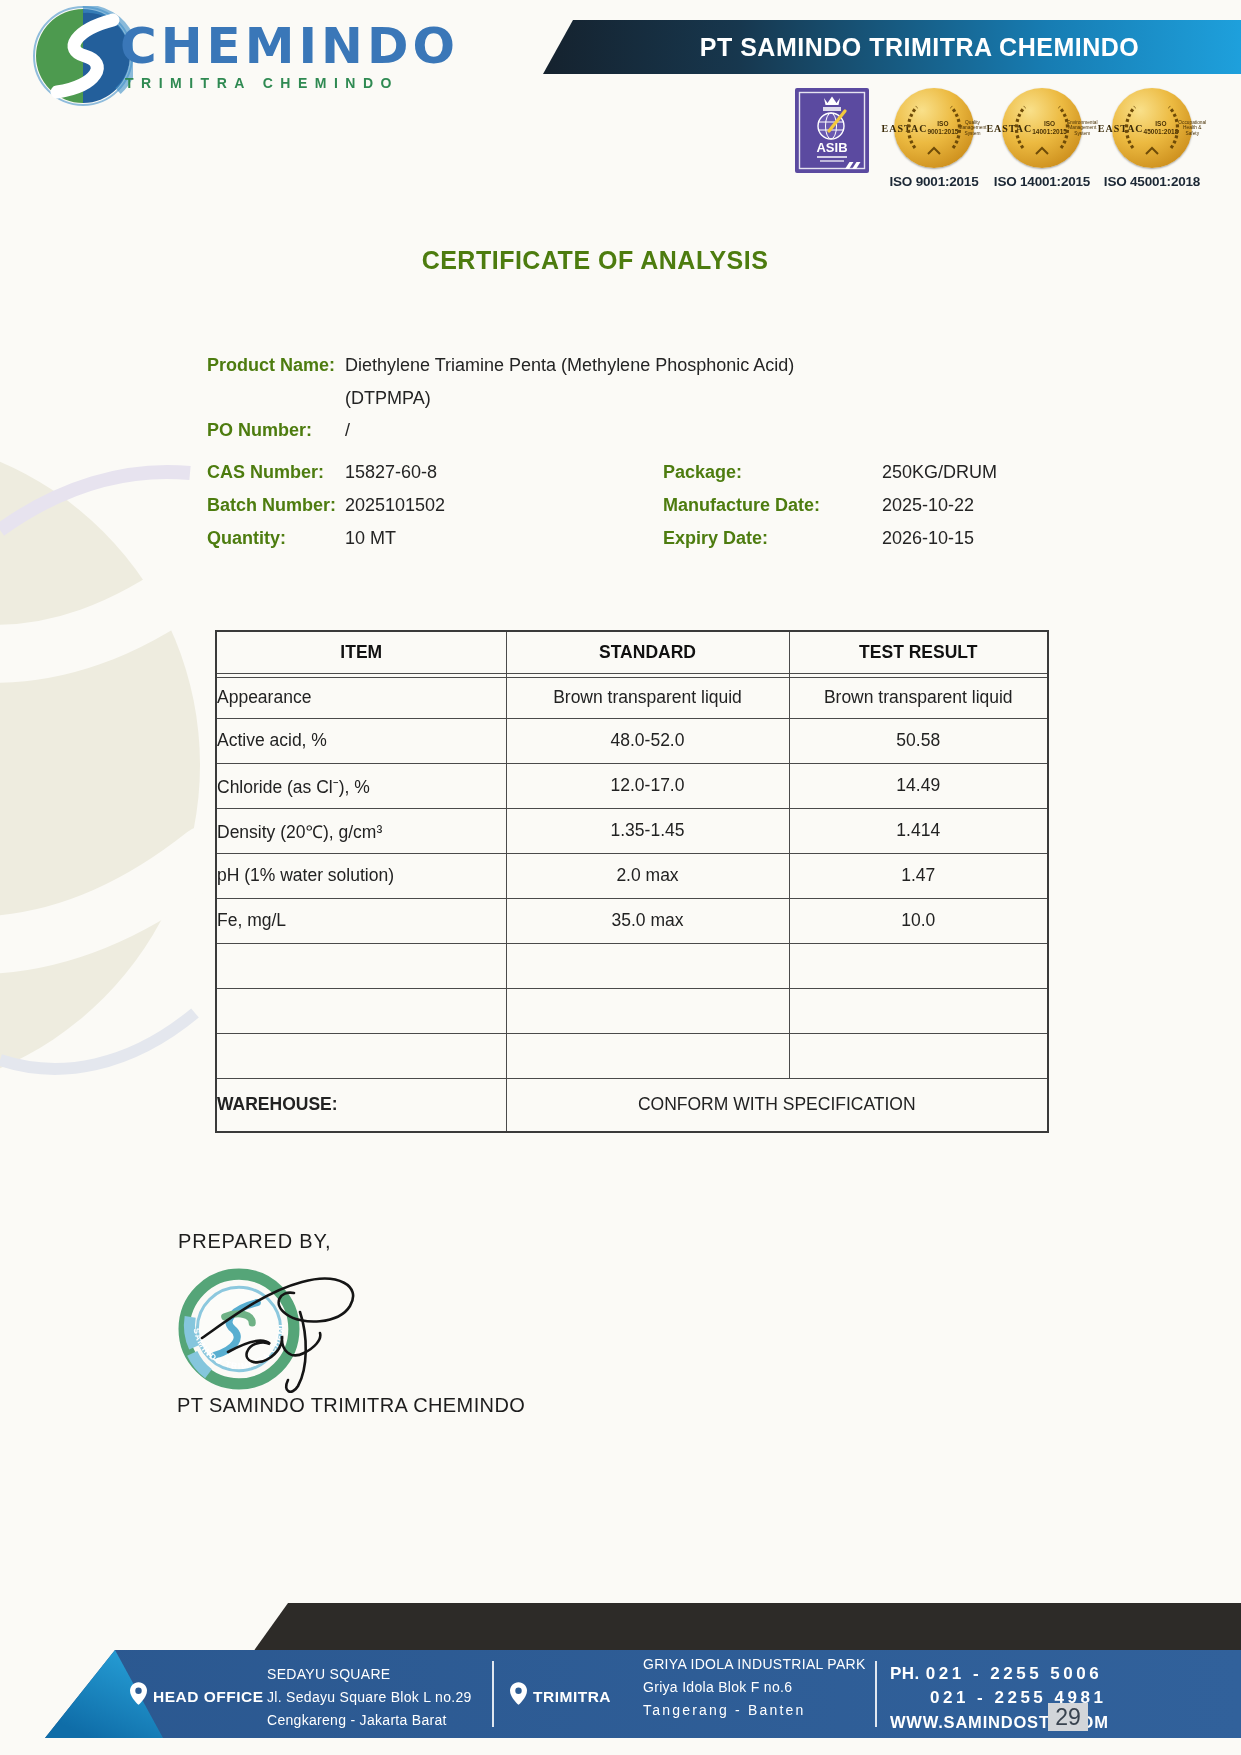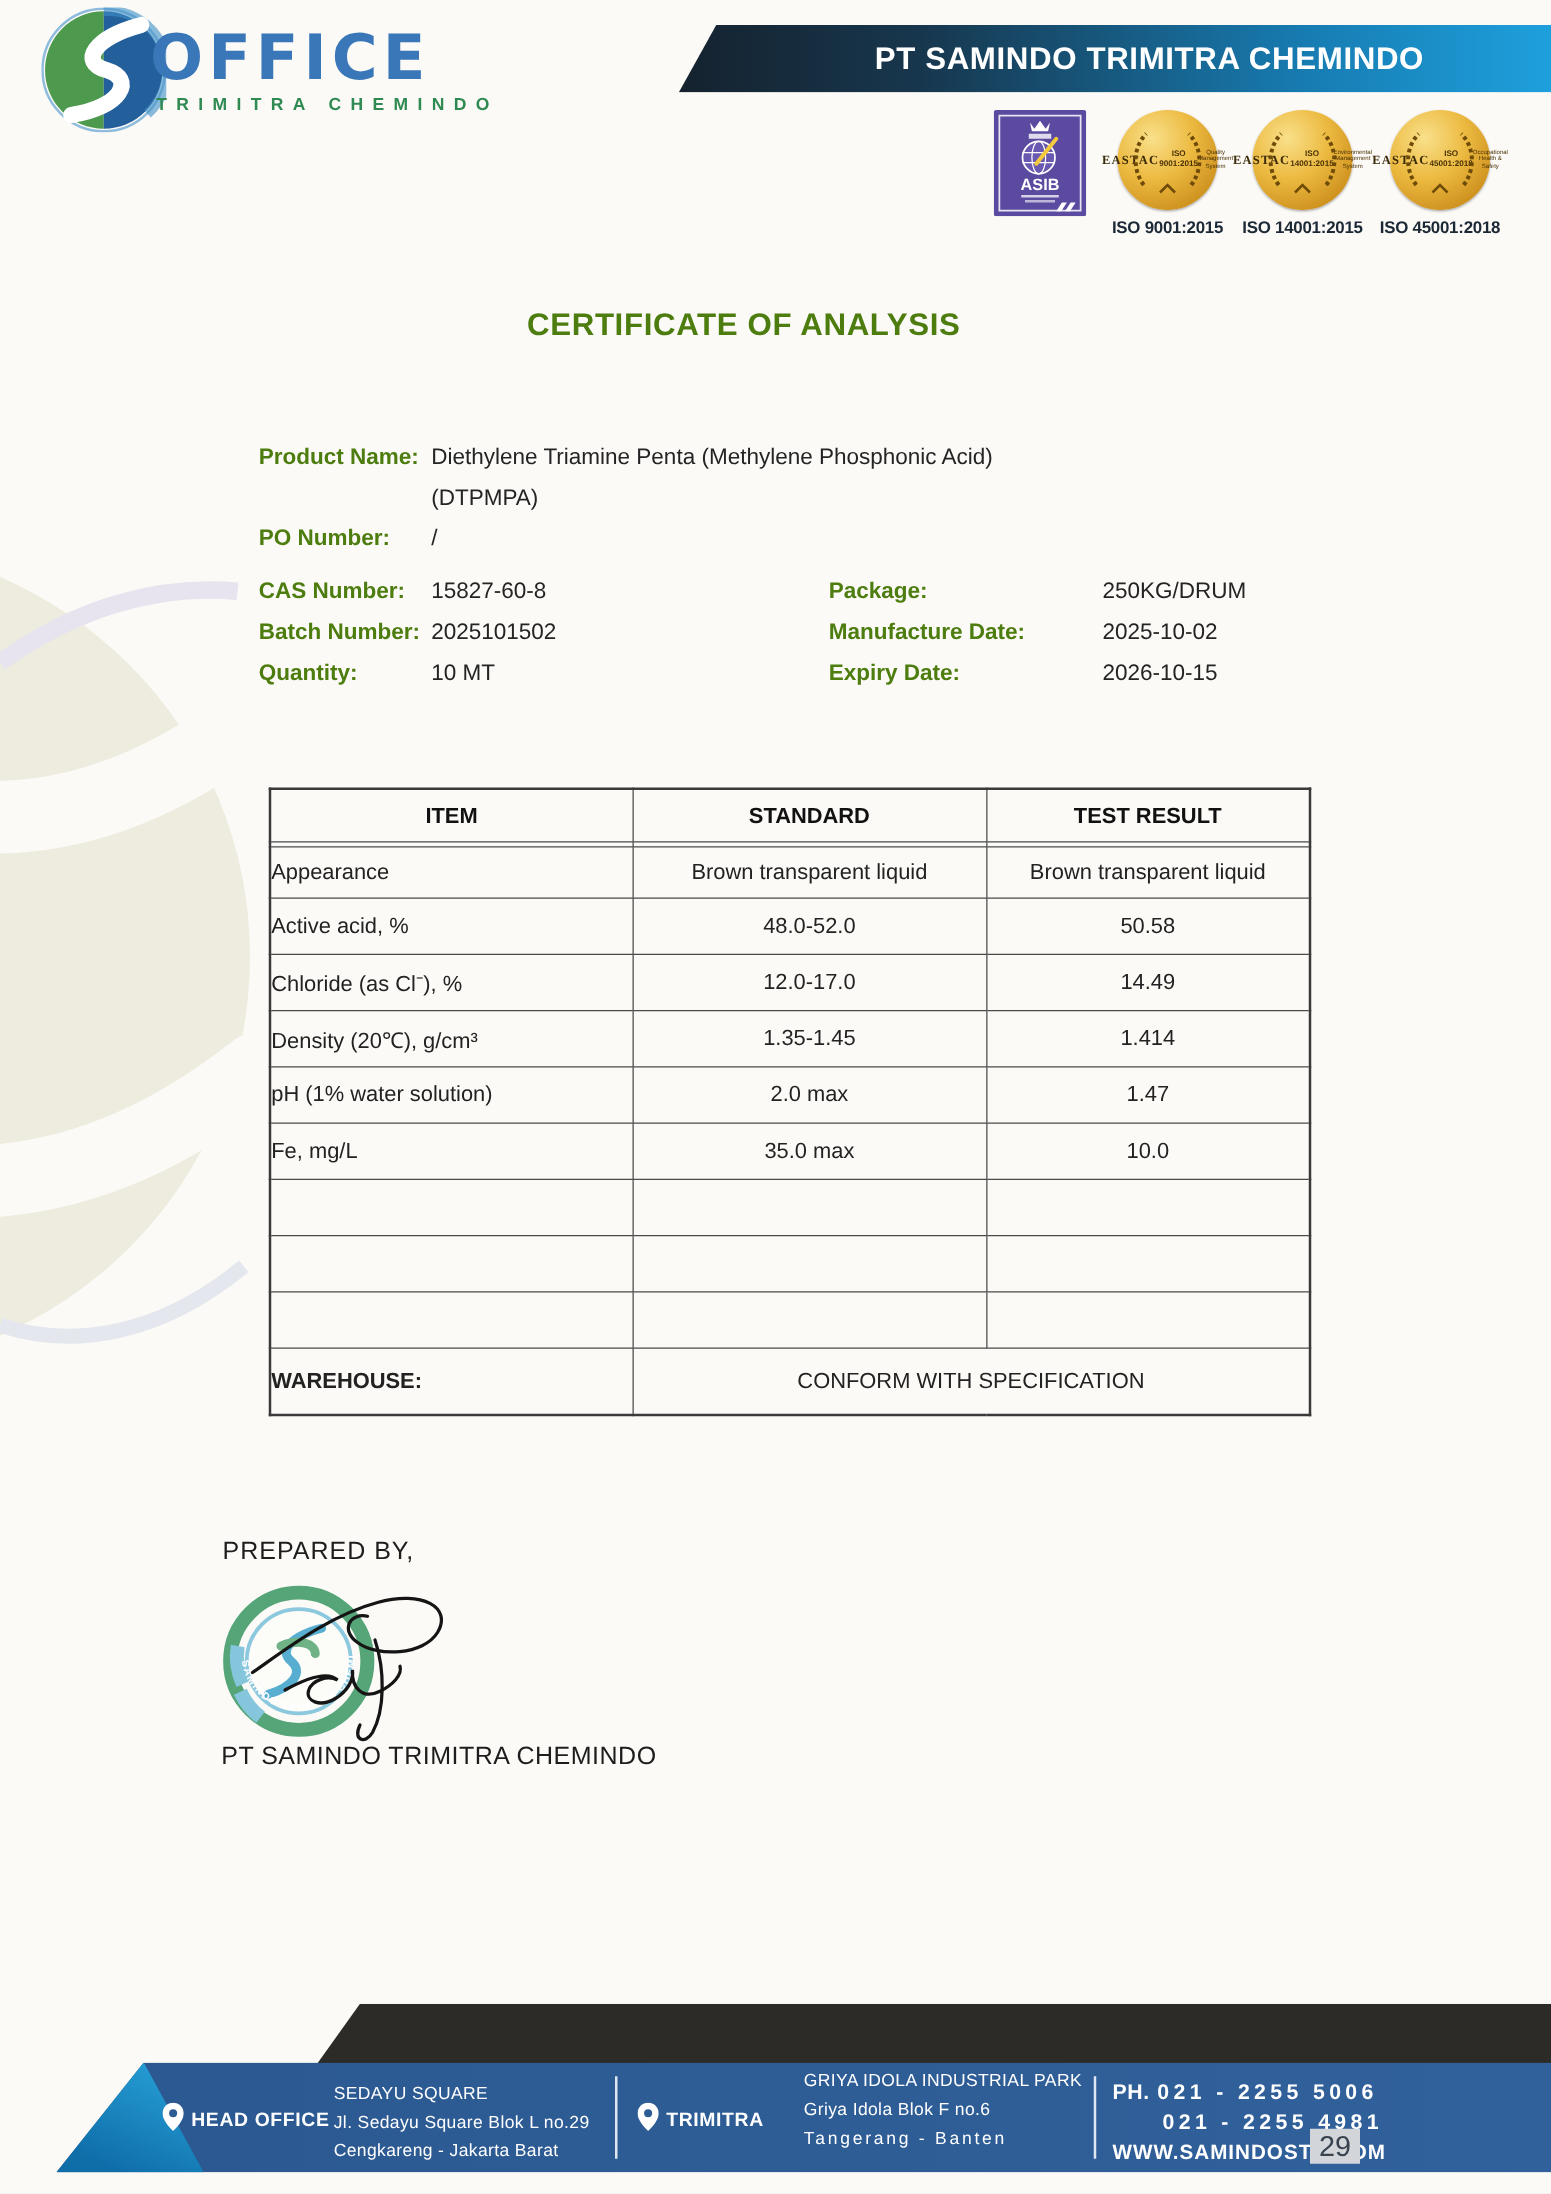--- a/index.html
+++ b/index.html
@@ -102,21 +102,21 @@
 
   <svg class="abs emblem" viewBox="0 0 100 100">
     <circle cx="50" cy="50" r="49" fill="none" stroke="#8fbcdc" stroke-width="2"></circle>
     <path d="M50,3 A47,47 0 0 0 50,97 Z" fill="#4d9a4f"></path>
     <path d="M50,3 A47,47 0 0 1 50,97 Z" fill="#235f9b"></path>
     <path d="M50,3 A47,47 0 0 1 85,85" fill="none" stroke="#3f90c8" stroke-width="8" opacity=".6"></path>
     <path d="M80,14 C42,24 30,44 52,50 C76,57 64,80 24,86" stroke="#ffffff" stroke-width="13" fill="none" stroke-linecap="round"></path>
   </svg>
 
   <div class="abs wordmark">
-    <div class="brand">OFFICE</div>
+    <div class="brand">CHEMINDO</div>
     <div class="brand-sub">TRIMITRA CHEMINDO</div>
   </div>
 
   <div class="abs banner">
     <span>PT SAMINDO TRIMITRA CHEMINDO</span>
   </div>
 
   <svg class="abs asib" viewBox="0 0 74 85">
     <rect x="0" y="0" width="74" height="85" rx="2" fill="#5b4aa0"></rect>
     <rect x="4.5" y="4.5" width="65" height="76" fill="none" stroke="rgba(255,255,255,.85)" stroke-width="1.4"></rect>
@@ -184,21 +184,21 @@
   <div class="abs fvalue" style="left:345px;top:420px;">/</div>
 
   <div class="abs flabel" style="left:207px;top:462px;">CAS Number:</div>
   <div class="abs fvalue" style="left:345px;top:462px;">15827-60-8</div>
   <div class="abs flabel" style="left:663px;top:462px;">Package:</div>
   <div class="abs fvalue" style="left:882px;top:462px;">250KG/DRUM</div>
 
   <div class="abs flabel" style="left:207px;top:495px;">Batch Number:</div>
   <div class="abs fvalue" style="left:345px;top:495px;">2025101502</div>
   <div class="abs flabel" style="left:663px;top:495px;">Manufacture Date:</div>
-  <div class="abs fvalue" style="left:882px;top:495px;">2025-10-02</div>
+  <div class="abs fvalue" style="left:882px;top:495px;">2025-10-22</div>
 
   <div class="abs flabel" style="left:207px;top:528px;">Quantity:</div>
   <div class="abs fvalue" style="left:345px;top:528px;">10 MT</div>
   <div class="abs flabel" style="left:663px;top:528px;">Expiry Date:</div>
   <div class="abs fvalue" style="left:882px;top:528px;">2026-10-15</div>
 
   <div class="abs tbl-wrap">
     <table class="coa">
       <colgroup>
           <col style="width:290px">

